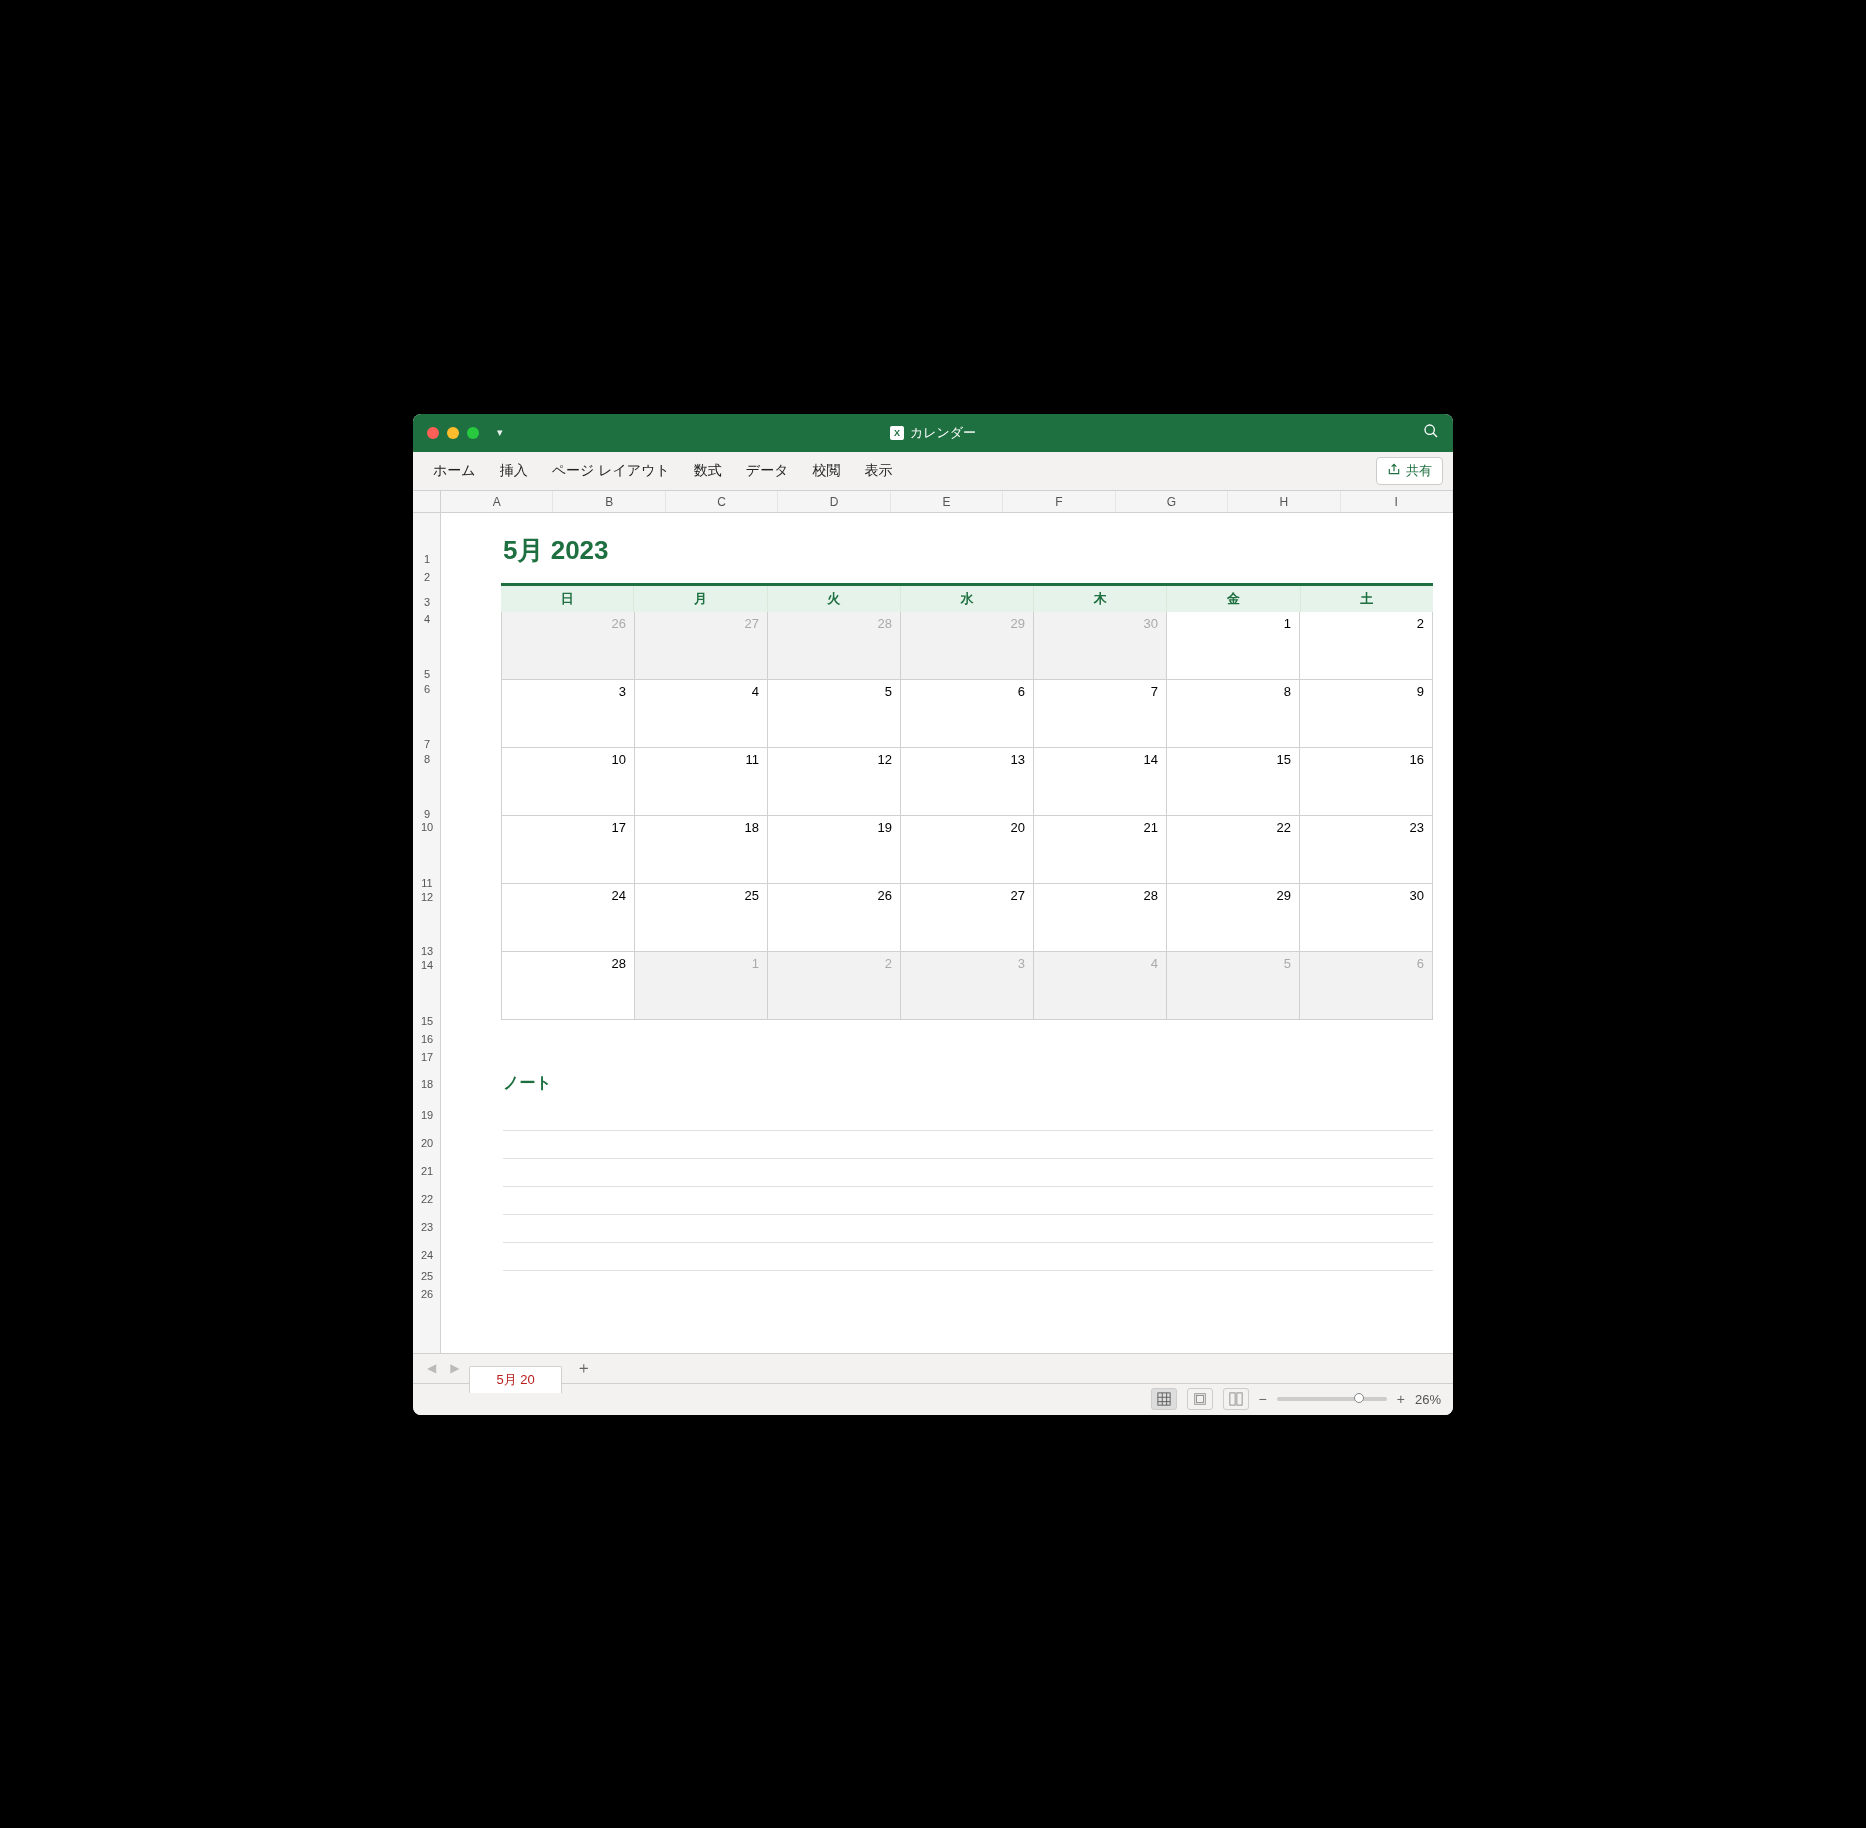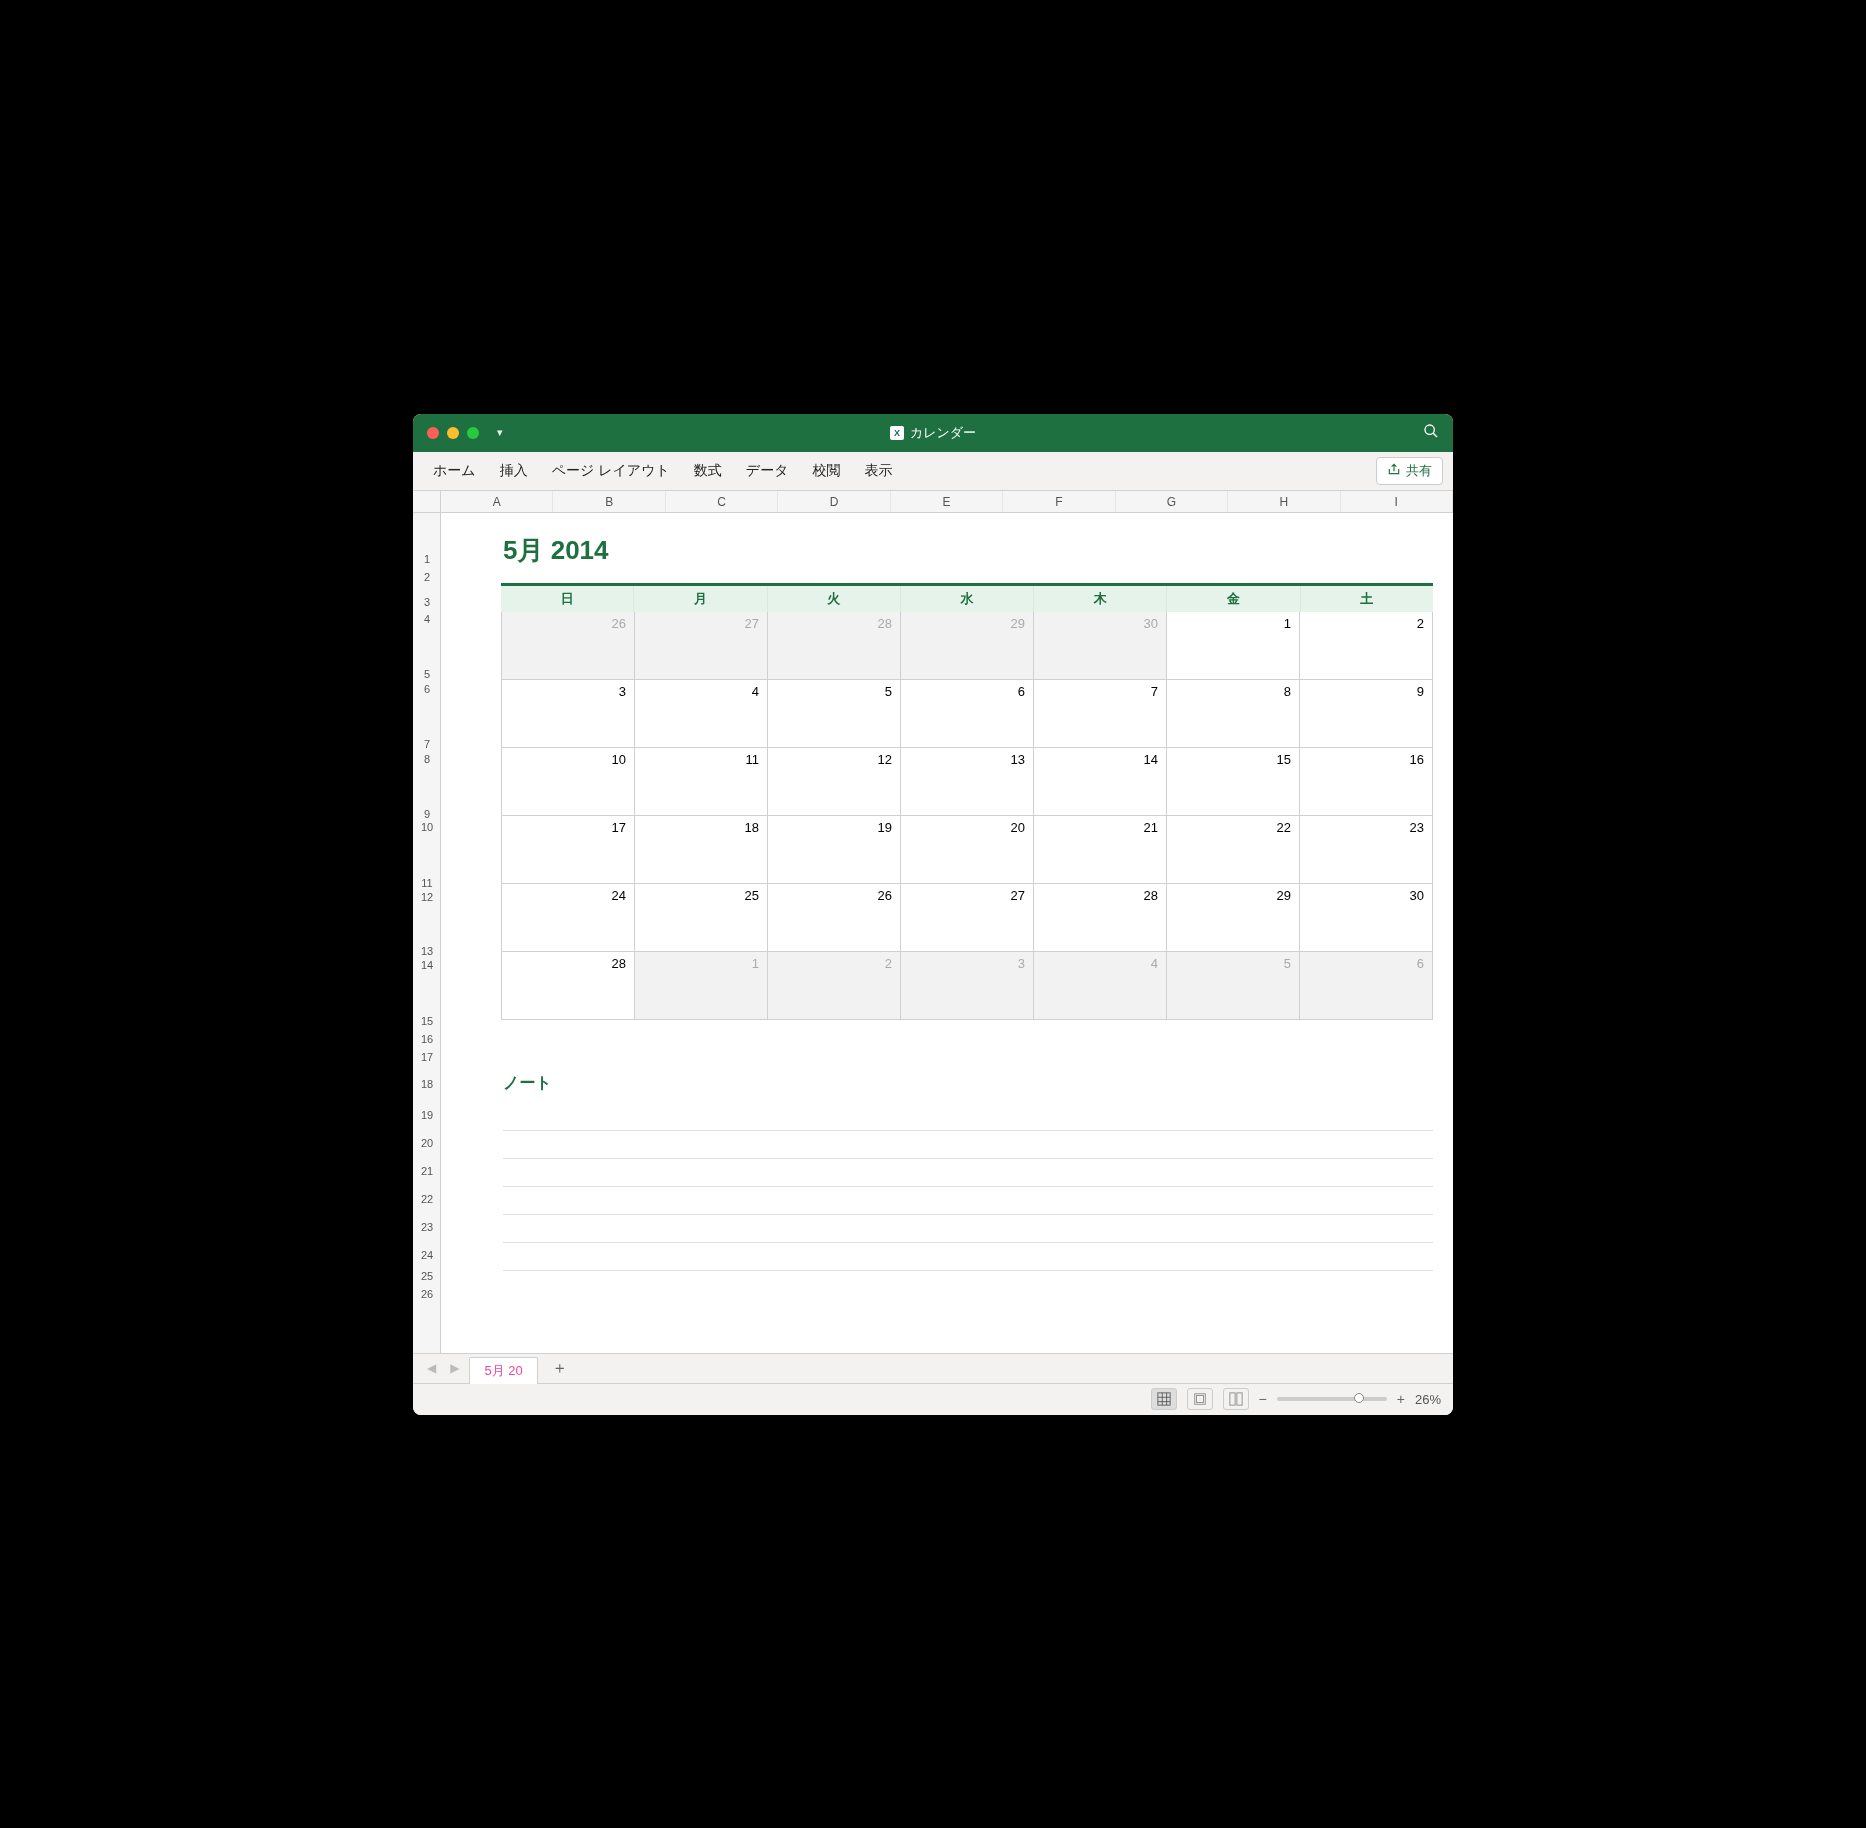--- a/index.html
+++ b/index.html
@@ -102,22 +102,22 @@
 .row-gutter { position:absolute; left:0; top:0; width:28px; bottom:0; background:#f5f5f5; border-right:1px solid #d0d0d0;}
 .row-gutter div { position:absolute; left:0; width:28px; text-align:center; font-size:11px; color:#555;}
 
 .sheet-tabs {
   height: 30px; background:#f3f2f1; border-top:1px solid #d0d0d0;
   display:flex; align-items:center; padding:0 10px; gap:6px;
 }
 .nav-arrow { color:#bbb; font-size:12px; padding:0 4px;}
 .sheet-tab {
   background:#fff; border:1px solid #d0d0d0; border-bottom:none;
-  padding:4px 14px; font-size:13px; color:#ec4899; border-radius:2px 2px 0 0;
-  position:relative; top:2px;
+  padding:4px 26px; font-size:13px; color:#b91c1c; border-radius:2px 2px 0 0;
+  position:relative; top:11px;
 }
 .add-sheet { font-size:16px; color:#666; padding:0 8px; }
 .statusbar {
   height:32px; background:#f3f2f1; border-top:1px solid #d0d0d0;
   display:flex; align-items:center; justify-content:flex-end;
   padding:0 12px; gap:10px; font-size:13px; color:#555;
 }
 .view-btn { width:26px; height:22px; border:1px solid #ccc; display:flex; align-items:center; justify-content:center; border-radius:3px; font-size:12px;}
 .view-btn.active { background:#ddd; }
 .zoom-slider { width:110px; height:4px; background:#ccc; border-radius:2px; position:relative;}
@@ -206,21 +206,21 @@
         <div style="top: 596px;">19</div>
         <div style="top: 624px;">20</div>
         <div style="top: 652px;">21</div>
         <div style="top: 680px;">22</div>
         <div style="top: 708px;">23</div>
         <div style="top: 736px;">24</div>
         <div style="top: 757px;">25</div>
         <div style="top: 775px;">26</div>
       </div>
     <div class="canvas" style="margin-left:28px;">
-      <div class="month-title">5月 2014</div>
+      <div class="month-title">5月 2023</div>
 
       <div class="calendar">
         <div class="cal-head" id="cal-head">
             <div class="cal-head-cell">日</div>
             <div class="cal-head-cell">月</div>
             <div class="cal-head-cell">火</div>
             <div class="cal-head-cell">水</div>
             <div class="cal-head-cell">木</div>
             <div class="cal-head-cell">金</div>
             <div class="cal-head-cell">土</div>

